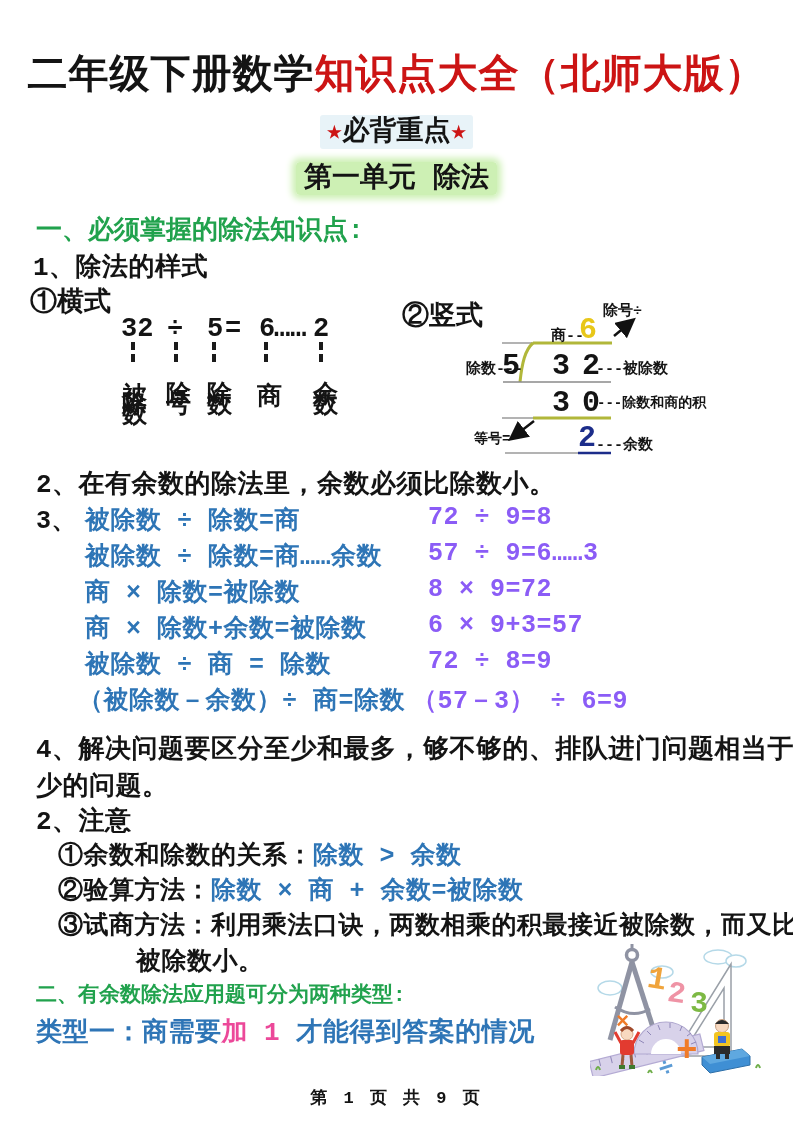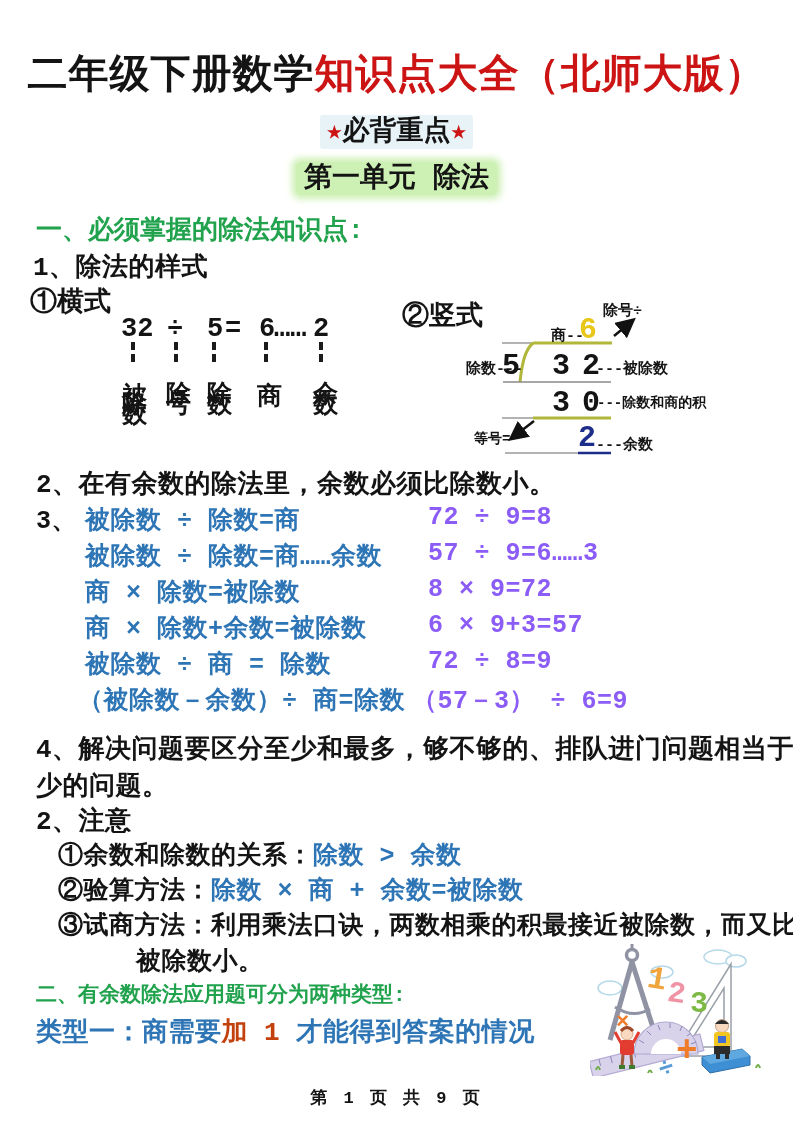--- a/index.html
+++ b/index.html
@@ -7,21 +7,21 @@
   #page {
     position:relative; width:793px; height:1121px; background:#fff;
     font-family:Liberation Mono, monospace; font-weight:bold; color:#141414;
     overflow:hidden;
   }
   .abs { position:absolute; white-space:nowrap; }
   .body-t { font-size:25px; letter-spacing:0.5px; }
   .green { color:#21a24d; }
   .blue  { color:#2e75b6; }
   .navy  { color:#1c2d8a; }
-  .dred  { color:#c2410c; }
+  .dred  { color:#ec4899; }
 
   
   .title { left:0; top:46px; width:793px; text-align:center; font-size:40px; letter-spacing:1px; }
   .title .red-part { color:#cc1414; }
   .subtitle { left:0; top:112px; width:793px; text-align:center; font-size:27px; }
   .subtitle .inner { background:#e8f3f8; padding:2px 6px; border-radius:3px; }
   .subtitle .star { color:#cc1414; }
   .unit { left:0; top:158px; width:793px; text-align:center; font-size:28px; }
   .unit .inner { background:#cdf0b4; padding:1px 8px; border-radius:4px; box-shadow:0 0 7px 4px #cdf0b4; }
 

